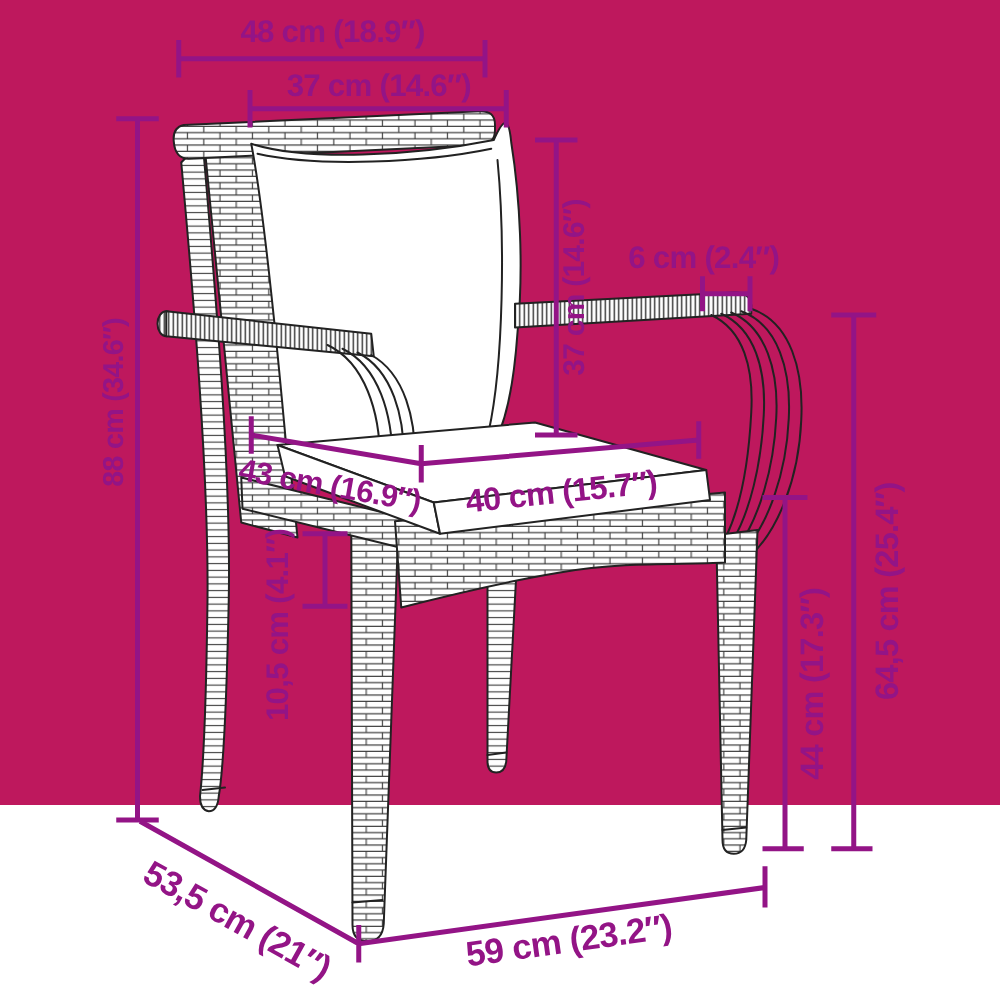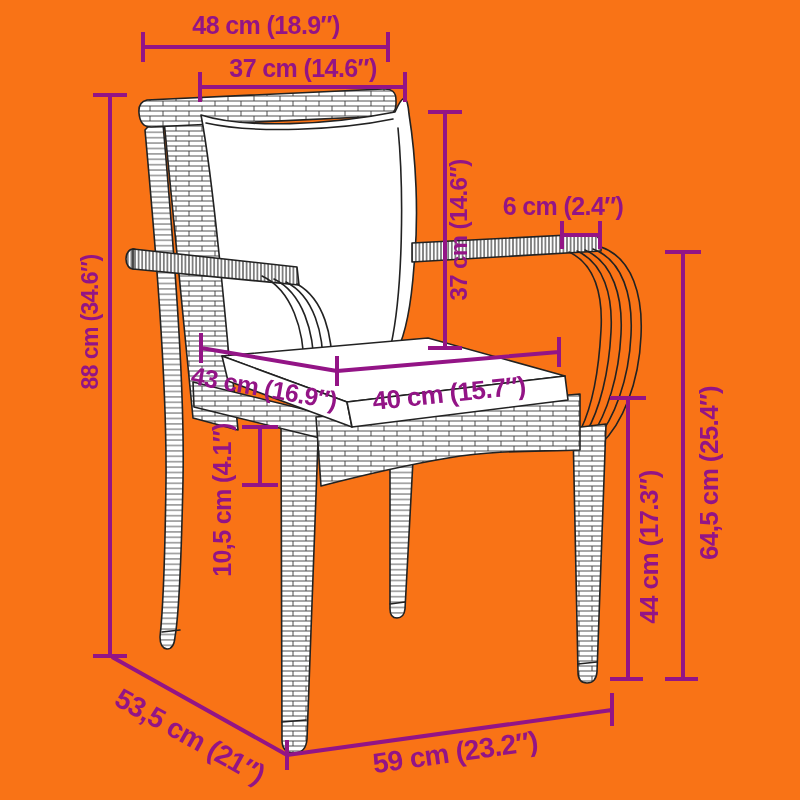--- a/index.html
+++ b/index.html
@@ -1,17 +1,17 @@
 <!DOCTYPE html>
 <html style="--accent: #931486;"><head>
 <meta charset="utf-8">
 <style>
   html,body{margin:0;padding:0;background:#ffffff;}
   body{width:800px;height:800px;overflow:hidden;}
-  #stage{width:800px;height:800px;position:relative;background:#f97316;}
+  #stage{width:800px;height:644px;position:relative;background:#be185d;}
   svg{display:block;}
   svg text{
     font-family:"Liberation Sans",sans-serif;
     font-weight:bold;
     fill:var(--accent,#931486);
     letter-spacing:-0.6px;
     text-anchor:middle;
   }
   .dim{stroke:var(--accent,#931486);stroke-width:4;fill:none;stroke-linecap:butt;}
   .chair{stroke:#222;stroke-width:1.6;stroke-linejoin:round;stroke-linecap:round;}

